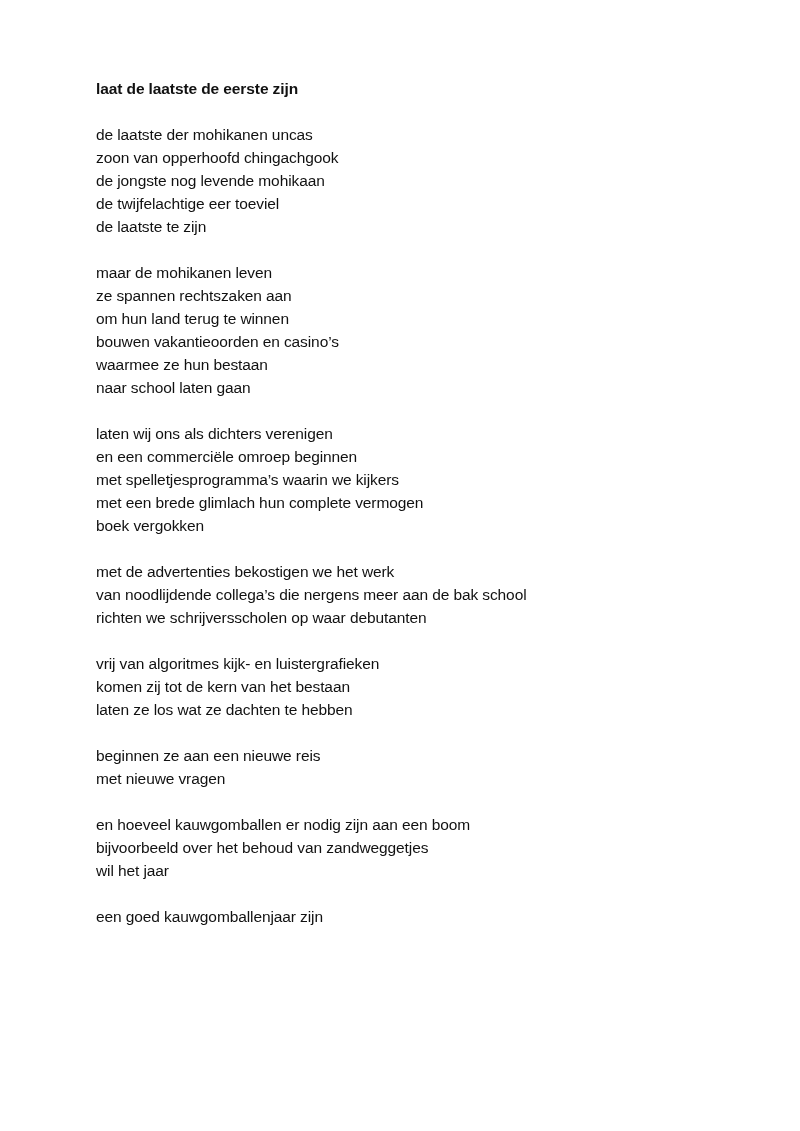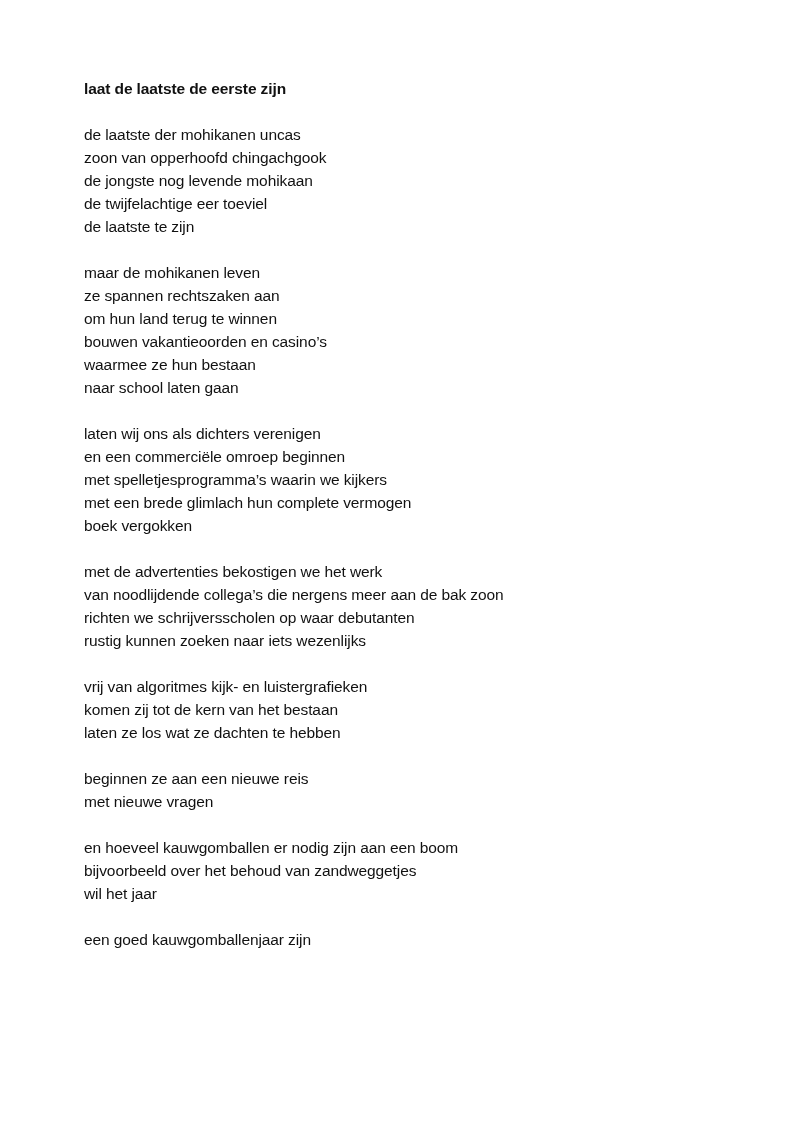--- a/index.html
+++ b/index.html
@@ -1,18 +1,18 @@
 <!DOCTYPE html>
 <html><head>
 <meta charset="utf-8">
 <style>
   html, body { margin: 0; padding: 0; background: #ffffff; }
   body { width: 800px; height: 1131px; position: relative; overflow: hidden; }
   .page {
-    position: absolute; left: 84px; top: 77px; width: 660px;
+    position: absolute; left: 96px; top: 77px; width: 660px;
     font-family: "Liberation Sans", "DejaVu Sans", sans-serif;
     font-size: 15.5px; line-height: 23px; color: #111111;
     letter-spacing: -0.1px;
   }
   .title { font-weight: bold; margin: 0 0 23px 0; height: 23px; white-space: nowrap; }
   .stanza { margin: 0 0 23px 0; }
   .line { height: 23px; white-space: nowrap; }
 </style>
 </head>
 <body>
@@ -40,23 +40,22 @@
   <div class="stanza">
     <div class="line">laten wij ons als dichters verenigen</div>
     <div class="line">en een commerciële omroep beginnen</div>
     <div class="line">met spelletjesprogramma’s waarin we kijkers</div>
     <div class="line">met een brede glimlach hun complete vermogen</div>
     <div class="line">boek vergokken</div>
   </div>
 
   <div class="stanza">
     <div class="line">met de advertenties bekostigen we het werk</div>
-    <div class="line">van noodlijdende collega’s die nergens meer aan de bak zoon</div>
+    <div class="line">van noodlijdende collega’s die nergens meer aan de bak school</div>
     <div class="line">richten we schrijversscholen op waar debutanten</div>
-    <div class="line">rustig kunnen zoeken naar iets wezenlijks</div>
   </div>
 
   <div class="stanza">
     <div class="line">vrij van algoritmes kijk- en luistergrafieken</div>
     <div class="line">komen zij tot de kern van het bestaan</div>
     <div class="line">laten ze los wat ze dachten te hebben</div>
   </div>
 
   <div class="stanza">
     <div class="line">beginnen ze aan een nieuwe reis</div>

